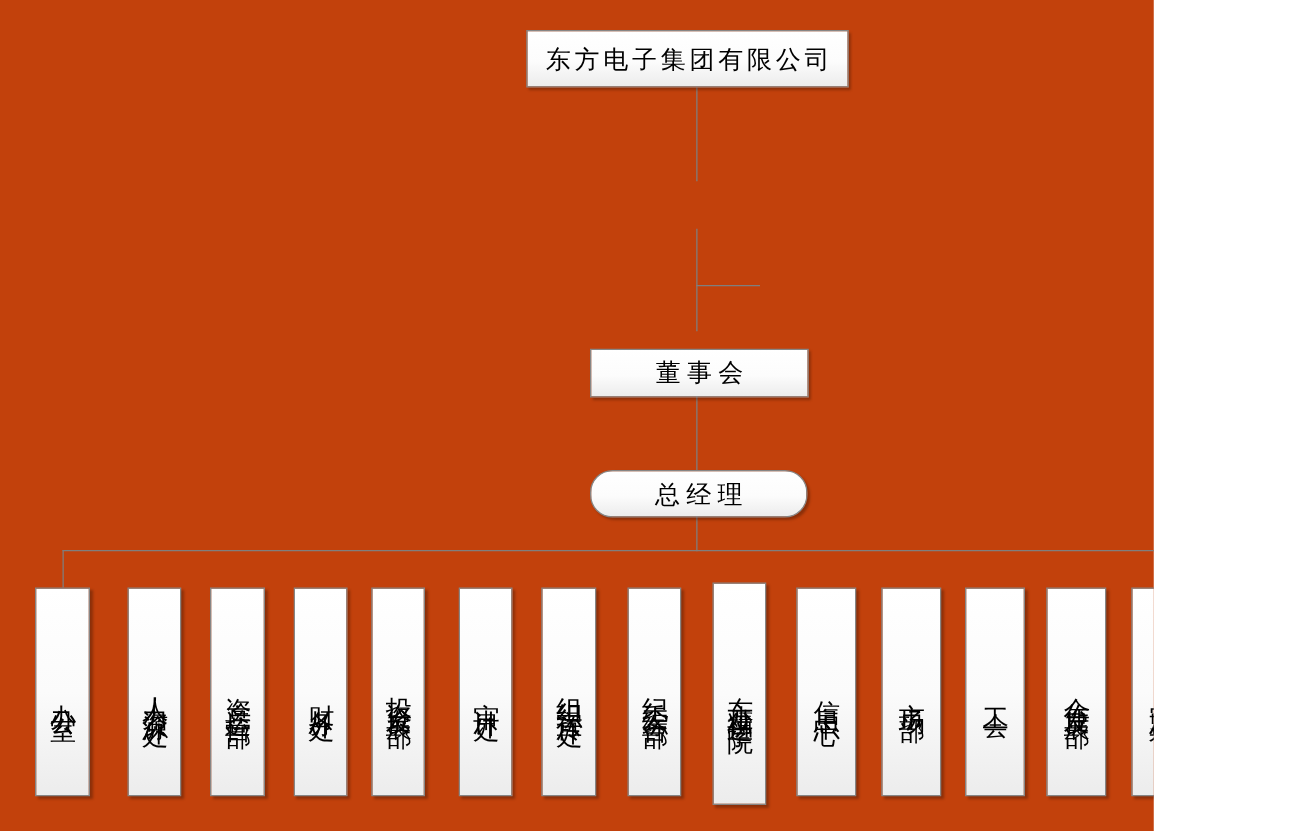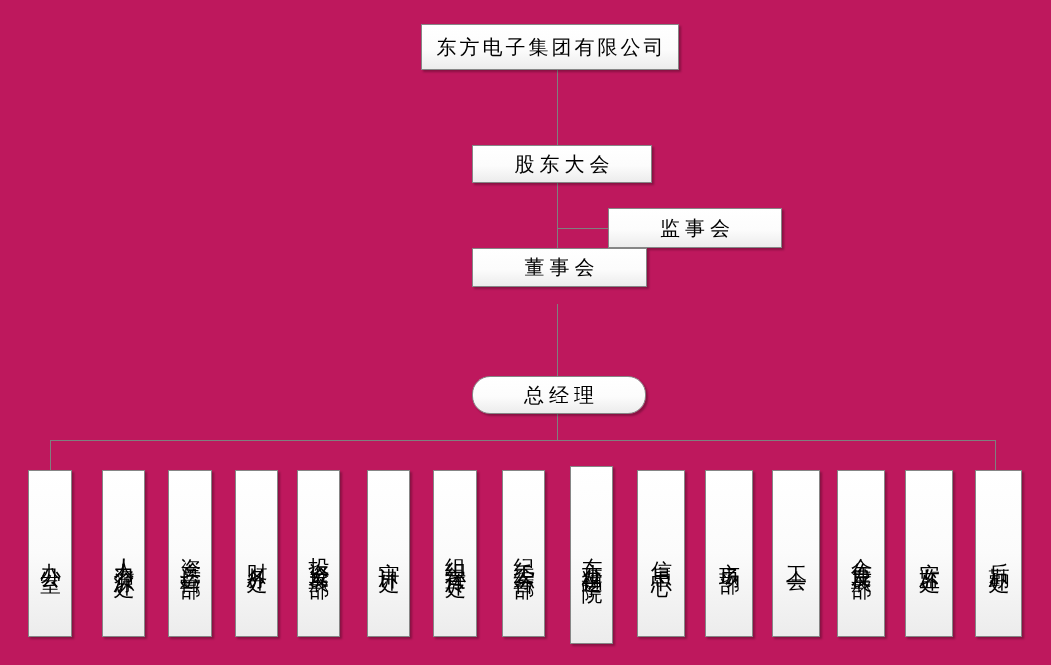--- a/index.html
+++ b/index.html
@@ -3,23 +3,23 @@
 <meta charset="utf-8">
 <style>
   * { box-sizing: border-box; margin: 0; padding: 0; }
   html, body { background: #ffffff; }
   body {
     font-family: "Liberation Serif", "DejaVu Serif", serif;
     color: #000000;
   }
   .canvas {
     position: relative;
-    width: 1051px;
+    width: 923px;
     height: 665px;
-    background: #be185d;
+    background: #c2410c;
     overflow: hidden;
   }
   
   .hline {
     position: absolute;
     height: 1px;
     background: #7f7f7f;
   }
   .vline {
     position: absolute;
@@ -81,29 +81,23 @@
   <div class="vline" style="left:557px; top:304px; height:72px;"></div>
   <div class="vline" style="left:557px; top:413px; height:28px;"></div>
   <div class="hline" style="left:50px;  top:440px; width:946px;"></div>
   <div class="vline" style="left:50px;  top:440px; height:30px;"></div>
   <div class="vline" style="left:995px; top:440px; height:30px;"></div>
 
   <div class="node title" style="left:421px; top:24px;  width:258px; height:46px;">
     <span>东方电子集团有限公司</span>
   </div>
 
-  <div class="node" style="left:472px; top:145px; width:180px; height:38px;">
-    <span>股东大会</span>
-  </div>
 
-  <div class="node" style="left:608px; top:208px; width:174px; height:40px;">
-    <span>监事会</span>
-  </div>
 
-  <div class="node" style="left:472px; top:248px; width:175px; height:39px;">
+  <div class="node" style="left:472px; top:279px; width:175px; height:39px;">
     <span>董事会</span>
   </div>
 
   <div class="node" style="left:472px; top:376px; width:174px; height:38px;border-radius:18px;">
     <span>总经理</span>
   </div>
 
   <div class="dept" style="left:28px;  width:44px;">
     <span>办公室</span>
   </div>

